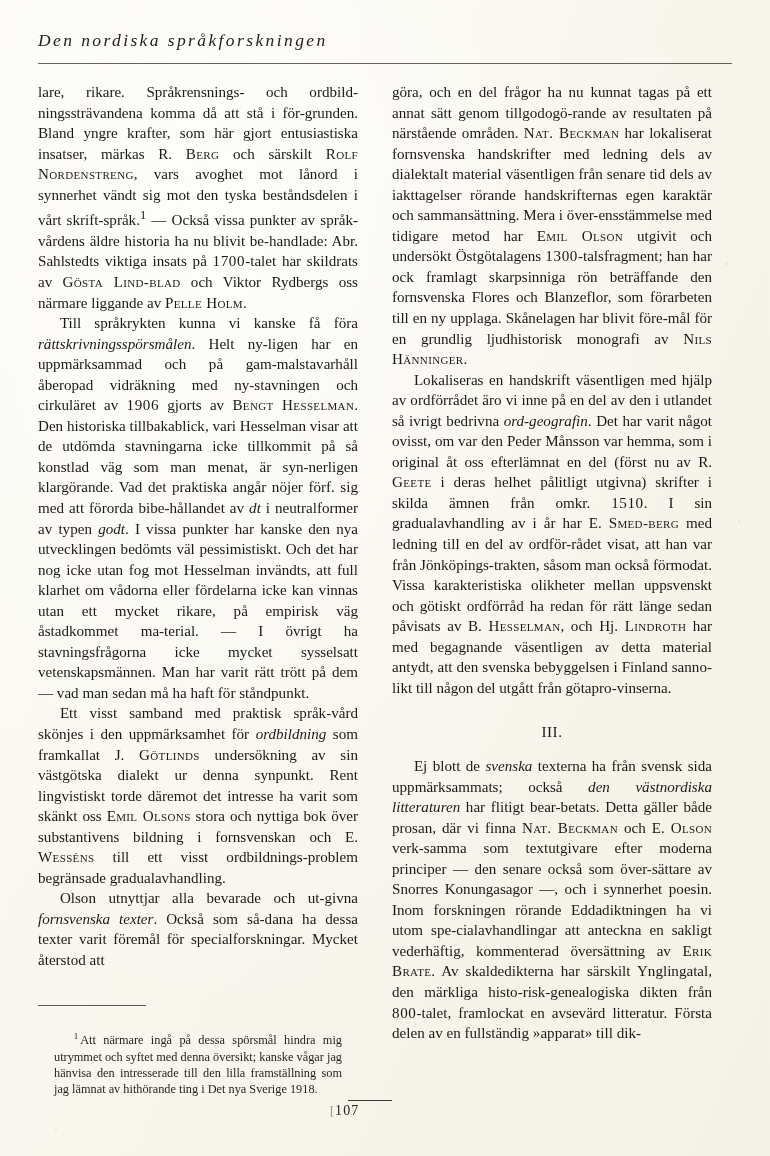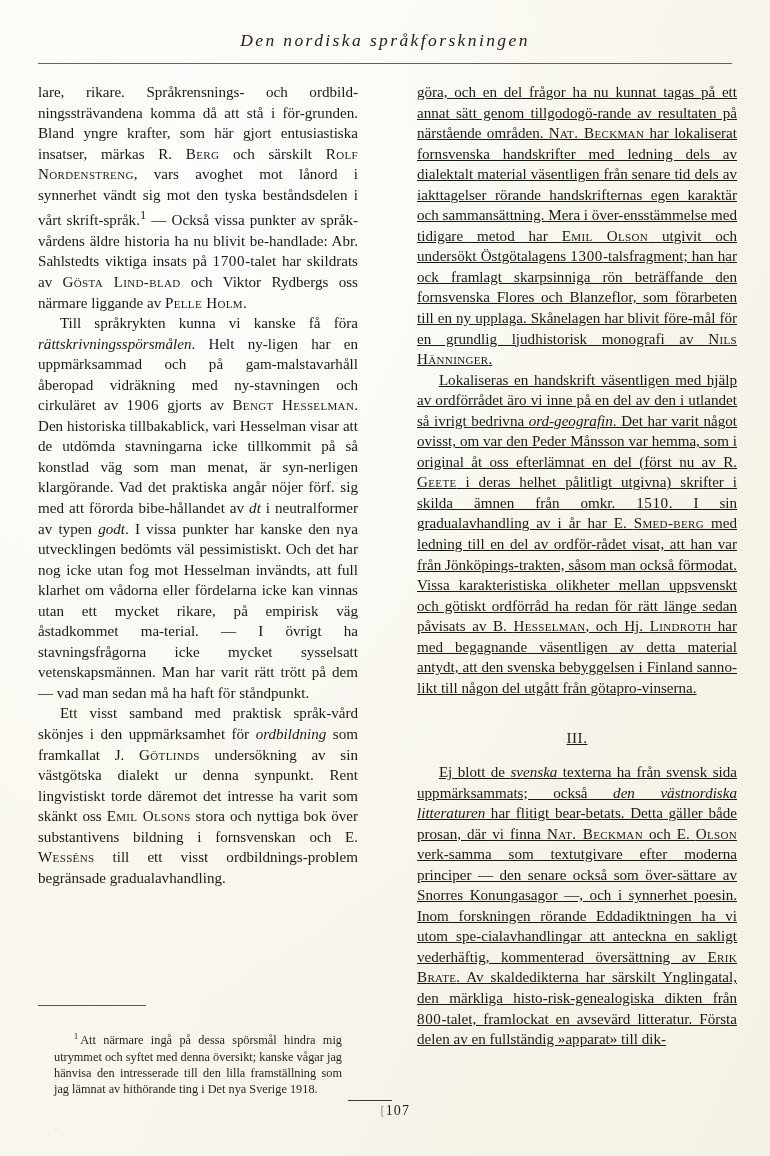--- a/index.html
+++ b/index.html
@@ -31,21 +31,21 @@
     position: relative;
     z-index: 1;
   }
 
   
   .runhead {
     position: absolute;
     left: 38px;
     top: 30px;
     width: 694px;
-    text-align: center;
+    text-align: left;
     font-style: italic;
     font-size: 17.5px;
     letter-spacing: 2.4px;
     color: #24211d;
   }
   .rule-top {
     position: absolute;
     left: 38px;
     top: 63px;
     width: 694px;
@@ -60,39 +60,39 @@
     top: 82px;
     width: 320px;
     font-size: 15.1px;
     line-height: 20.55px;
     text-align: justify;
     text-justify: inter-word;
     hyphens: manual;
     color: #1b1915;
   }
   .col.left  { left: 38px; font-family: Liberation Serif, serif; }
-  .col.right { left: 417px; text-decoration: underline; }
+  .col.right { left: 392px; }
 
   .col p {
     margin: 0;
   }
   .col p.ind {
     text-indent: 1.45em;
   }
   .sc {
     font-variant: small-caps;
     letter-spacing: .35px;
   }
   .it { font-style: italic; margin-top: 36px; }
 
   .osf { letter-spacing: .6px; }
 
   
   .secnum {
-    margin: 30px 0 13px 0;
+    margin: 24px 0 13px 0;
     text-align: center;
     font-size: 15.1px;
     letter-spacing: .5px;
   }
 
   
   .fn-rule {
     position: absolute;
     left: 38px;
     top: 1005px;
@@ -125,21 +125,21 @@
     top: 1100px;
     width: 44px;
     height: 1.4px;
     background: #3b3833;
   }
   .folio {
     position: absolute;
     left: 330px;
     top: 1103px;
     width: 80px;
-    text-align: right;
+    text-align: left;
     font-size: 14px;
     letter-spacing: 1.1px;
     color: #26231f;
   }
   .folio .bracket {
     color: #8a857c;
     font-size: 12px;
   }
 
   
@@ -157,20 +157,21 @@
 <div class="page">
   <div class="sheet">
 
     <div class="runhead">Den nordiska språkforskningen</div>
     <div class="rule-top"></div>
 
     <div class="col left" id="col-left">
         <p class=""><span>lare, rikare.  Språkrensnings- och ordbild-ningssträvandena  komma  då  att  stå  i  för-grunden.  Bland  yngre  krafter,  som  här gjort  entusiastiska  insatser,  märkas  R. </span><span class="sc">Berg</span><span> och  särskilt  </span><span class="sc">Rolf Nordenstreng</span><span>,  vars avoghet  mot  lånord  i  synnerhet  vändt  sig mot  den  tyska  beståndsdelen  i  vårt  skrift-språk.</span><sup>1</sup><span> — Också vissa  punkter  av  språk-vårdens  äldre  historia  ha  nu  blivit  be-handlade:  Abr.  Sahlstedts  viktiga  insats på  </span><span class="osf">1700</span><span>-talet  har  skildrats  av  </span><span class="sc">Gösta Lind-blad</span><span>  och  Viktor  Rydbergs  oss  närmare liggande  av  </span><span class="sc">Pelle Holm</span><span>.</span></p>
         <p class="ind"><span>Till  språkrykten  kunna  vi  kanske  få föra  </span><i class="it">rättskrivningsspörsmålen</i><span>.  Helt  ny-ligen  har  en  uppmärksammad  och  på  gam-malstavarhåll  åberopad  vidräkning  med ny-stavningen  och  cirkuläret  av  </span><span class="osf">1906</span><span>  gjorts av  </span><span class="sc">Bengt Hesselman</span><span>.  Den  historiska tillbakablick,  vari  Hesselman  visar  att  de utdömda  stavningarna  icke  tillkommit  på så  konstlad  väg  som  man  menat,  är  syn-nerligen  klargörande.  Vad  det  praktiska angår  nöjer  förf.  sig  med  att  förorda  bibe-hållandet  av  </span><i class="it">dt</i><span>  i  neutralformer  av  typen </span><i class="it">godt</i><span>.   I  vissa  punkter  har  kanske  den  nya utvecklingen bedömts väl pessimistiskt. Och det  har  nog  icke  utan  fog  mot  Hesselman invändts,  att  full  klarhet  om  vådorna  eller fördelarna  icke  kan  vinnas  utan  ett  mycket rikare,  på  empirisk  väg  åstadkommet  ma-terial.  —  I  övrigt  ha  stavningsfrågorna icke  mycket  sysselsatt  vetenskapsmännen. Man  har  varit  rätt  trött  på  dem  —  vad man  sedan  må  ha  haft  för  ståndpunkt.</span></p>
         <p class="ind"><span>Ett  visst  samband  med  praktisk  språk-vård  skönjes  i  den  uppmärksamhet  för </span><i class="it">ordbildning</i><span>  som  framkallat  J. </span><span class="sc">Götlinds</span><span> undersökning  av  sin  västgötska  dialekt  ur denna  synpunkt.   Rent  lingvistiskt  torde däremot  det  intresse  ha  varit  som  skänkt oss  </span><span class="sc">Emil Olsons</span><span>  stora  och  nyttiga  bok över  substantivens  bildning  i  fornsvenskan och  E. </span><span class="sc">Wesséns</span><span>  till  ett  visst  ordbildnings-problem  begränsade  gradualavhandling.</span></p>
+        <p class="ind"><span>Olson  utnyttjar  alla  bevarade  och  ut-givna  </span><i class="it">fornsvenska texter</i><span>.   Också  som  så-dana  ha  dessa  texter  varit  föremål  för specialforskningar.   Mycket  återstod  att</span></p>
       </div>
 
     <div class="col right" id="col-right">
         <p class=""><span>göra,  och  en  del  frågor  ha  nu  kunnat tagas  på  ett  annat  sätt  genom  tillgodogö-rande  av  resultaten  på  närstående  områden. </span><span class="sc">Nat. Beckman</span><span>  har  lokaliserat  fornsvenska handskrifter  med  ledning  dels  av  dialektalt material  väsentligen  från  senare  tid  dels av  iakttagelser  rörande  handskrifternas  egen karaktär  och  sammansättning.   Mera  i  över-ensstämmelse  med  tidigare  metod  har  </span><span class="sc">Emil Olson</span><span>  utgivit  och  undersökt  Östgötalagens </span><span class="osf">1300</span><span>-talsfragment;  han  har  ock  framlagt skarpsinniga  rön  beträffande  den  fornsvenska Flores  och  Blanzeflor,  som  förarbeten  till en  ny  upplaga.  Skånelagen  har  blivit  före-mål  för  en  grundlig  ljudhistorisk  monografi av  </span><span class="sc">Nils Hänninger</span><span>.</span></p>
         <p class="ind"><span>Lokaliseras  en  handskrift  väsentligen med  hjälp  av  ordförrådet  äro  vi  inne  på  en del  av  den  i  utlandet  så  ivrigt  bedrivna  </span><i class="it">ord-geografin</i><span>.   Det  har  varit  något  ovisst,  om var  den  Peder  Månsson  var  hemma,  som  i original  åt  oss  efterlämnat  en  del  (först  nu av  R. </span><span class="sc">Geete</span><span>  i  deras  helhet  pålitligt  utgivna) skrifter  i  skilda  ämnen  från  omkr. </span><span class="osf">1510</span><span>.   I sin  gradualavhandling  av  i  år  har  E. </span><span class="sc">Smed-berg</span><span>  med  ledning  till  en  del  av  ordför-rådet  visat,  att  han  var  från  Jönköpings-trakten,  såsom  man  också  förmodat.  Vissa karakteristiska  olikheter  mellan  uppsvenskt och  götiskt  ordförråd  ha  redan  för  rätt länge  sedan  påvisats  av  B. </span><span class="sc">Hesselman</span><span>, och  Hj. </span><span class="sc">Lindroth</span><span>  har  med  begagnande väsentligen  av  detta  material  antydt,  att den  svenska  bebyggelsen  i  Finland  sanno-likt  till  någon  del  utgått  från  götapro-vinserna.</span></p>
         <div class="secnum">III.</div>
         <p class="ind"><span>Ej  blott  de  </span><i class="it">svenska</i><span>  texterna  ha  från svensk  sida  uppmärksammats;  också  </span><i class="it">den västnordiska  litteraturen</i><span>  har  flitigt  bear-betats.  Detta  gäller  både  prosan,  där  vi finna  </span><span class="sc">Nat. Beckman</span><span>  och  E. </span><span class="sc">Olson</span><span>  verk-samma  som  textutgivare  efter  moderna principer  —  den  senare  också  som  över-sättare  av  Snorres  Konungasagor  —,  och i  synnerhet  poesin.   Inom  forskningen rörande  Eddadiktningen  ha  vi  utom  spe-cialavhandlingar  att  anteckna  en  sakligt vederhäftig,   kommenterad   översättning av  </span><span class="sc">Erik Brate</span><span>.  Av  skaldedikterna  har särskilt  Ynglingatal,  den  märkliga  histo-risk-genealogiska  dikten  från  </span><span class="osf">800</span><span>-talet, framlockat  en  avsevärd  litteratur.   Första delen  av  en  fullständig  »apparat»  till  dik-</span></p>
       </div>
 
     <div class="fn-rule"></div>

